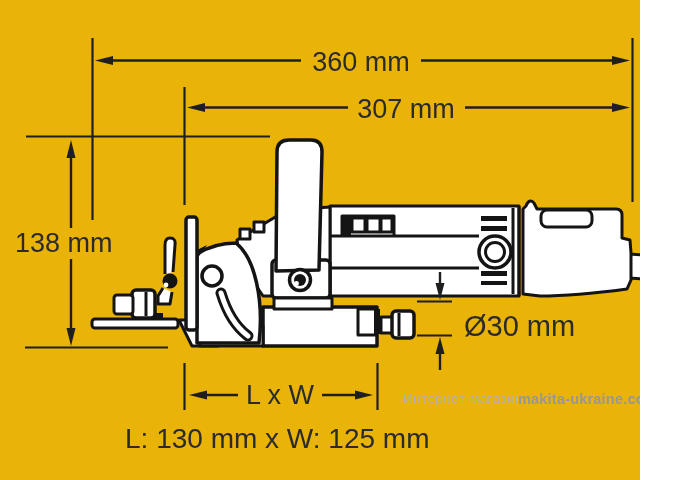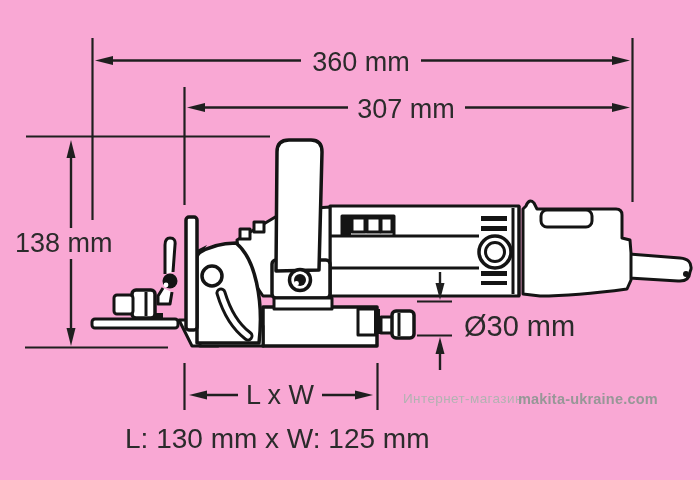--- a/index.html
+++ b/index.html
@@ -1,19 +1,19 @@
 <!DOCTYPE html>
 <html><head>
 <meta charset="utf-8">
 <style>
   html,body{margin:0;padding:0;background:#ffffff;}
   .stage{
     position:relative;
-    width:700px;height:480px;
-    background:#f9a8d4;
+    width:640px;height:480px;
+    background:#eab308;
     overflow:hidden;
     font-family:"Liberation Sans", sans-serif;
   }
   svg{display:block;}
   .dim-stroke{stroke:#1f1f1f;stroke-width:2.4;fill:none;}
   .dim-stroke-thin{stroke:#1f1f1f;stroke-width:2.2;fill:none;}
   .dim-fill{fill:#1f1f1f;stroke:none;}
   .dim-text{font-family:"Liberation Sans",sans-serif;font-size:27px;fill:#2b2b2b;}
   .dim-text-big{font-family:"Liberation Sans",sans-serif;font-size:29px;fill:#2b2b2b;}
   .bottom-text{font-family:"Liberation Sans",sans-serif;font-size:28px;fill:#2b2b2b;}

